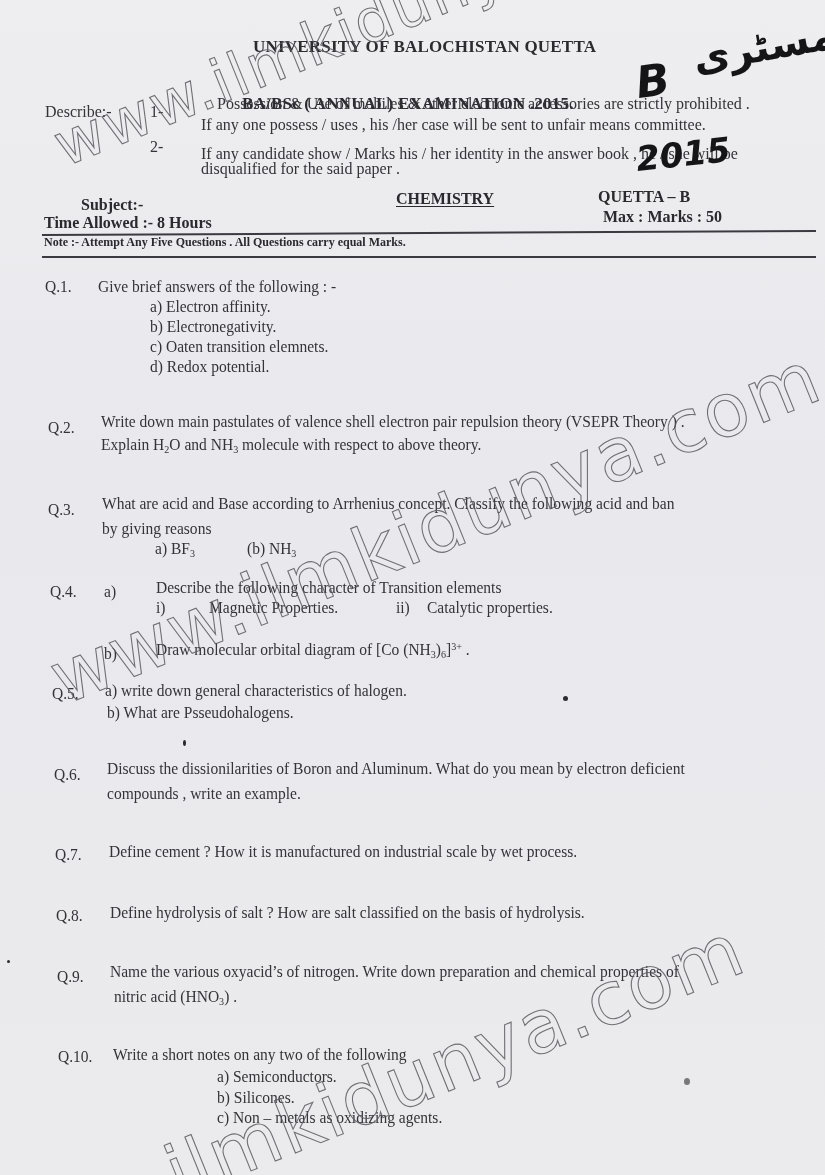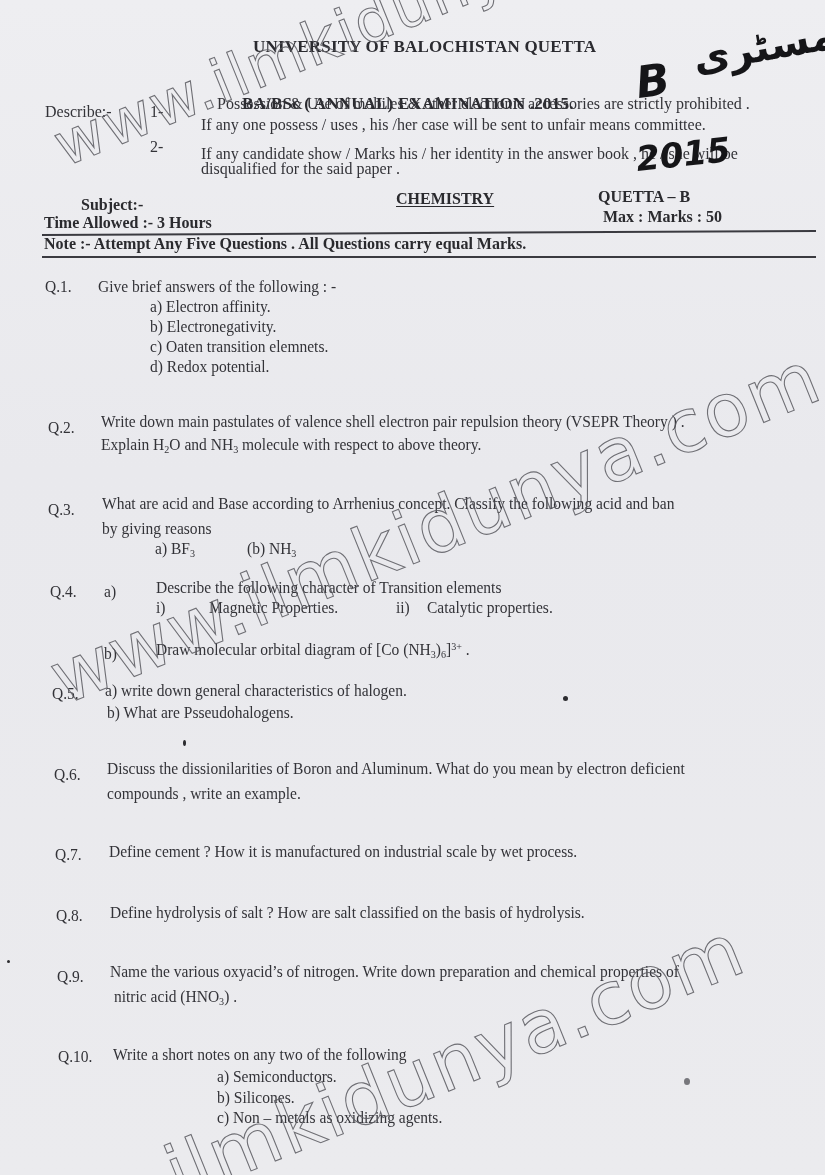--- a/index.html
+++ b/index.html
@@ -51,24 +51,24 @@
   <div class="abs att" style="left:201px; top:145px;font-family:Liberation Serif, serif;">If any candidate show / Marks his / her identity in the answer book , he / she will be</div>
   <div class="abs att" style="left:201px; top:160px;">disqualified for the said paper .</div>
 
   <div class="handwriting" style="left:636px; top:55px; font-size:44px; font-style:italic; transform:rotate(-8deg);">B</div>
   <div class="handwriting" style="left:692px; top:20px; font-size:40px; transform:rotate(-10deg);">کیمسٹری</div>
   <div class="handwriting" style="left:636px; top:134px; font-size:34px; font-style:italic; transform:rotate(-6deg);">2015</div>
 
   <div class="abs bold" style="left:45px; top:196px; font-size:16px;margin-left:36px;">Subject:-</div>
   <div class="abs bold underline" style="left:348px; top:190px; font-size:16px;margin-left:48px;">CHEMISTRY</div>
   <div class="abs bold" style="left:598px; top:188px; font-size:16px;">QUETTA – B</div>
-  <div class="abs bold" style="left:44px; top:214px; font-size:16px;">Time Allowed :- 3 Hours</div>
+  <div class="abs bold" style="left:44px; top:214px; font-size:16px;">Time Allowed :- 8 Hours</div>
   <div class="abs bold" style="left:603px; top:208px; font-size:16px;">Max : Marks : 50</div>
   <div class="rule" style="left:42px; top:232px; width:774px; transform:rotate(-0.3deg);"></div>
-  <div class="abs bold" style="left:44px; top:235px; font-size:16px;">Note :- Attempt Any Five Questions . All Questions carry equal Marks.</div>
+  <div class="abs bold" style="left:44px; top:235px; font-size:12px;">Note :- Attempt Any Five Questions . All Questions carry equal Marks.</div>
   <div class="rule" style="left:42px; top:256px; width:774px;"></div>
 
   <div class="abs body-t" style="left:45px; top:277px;">Q.1.</div>
   <div class="abs body-t" style="left:98px; top:277px;">Give brief answers of the following : -</div>
   <div class="abs body-t" style="left:150px; top:297px;">a) Electron affinity.</div>
   <div class="abs body-t" style="left:150px; top:317px;">b) Electronegativity.</div>
   <div class="abs body-t" style="left:150px; top:337px;">c) Oaten transition elemnets.</div>
   <div class="abs body-t" style="left:150px; top:357px;">d) Redox potential.</div>
 
   <div class="abs body-t" style="left:48px; top:418px;">Q.2.</div>

